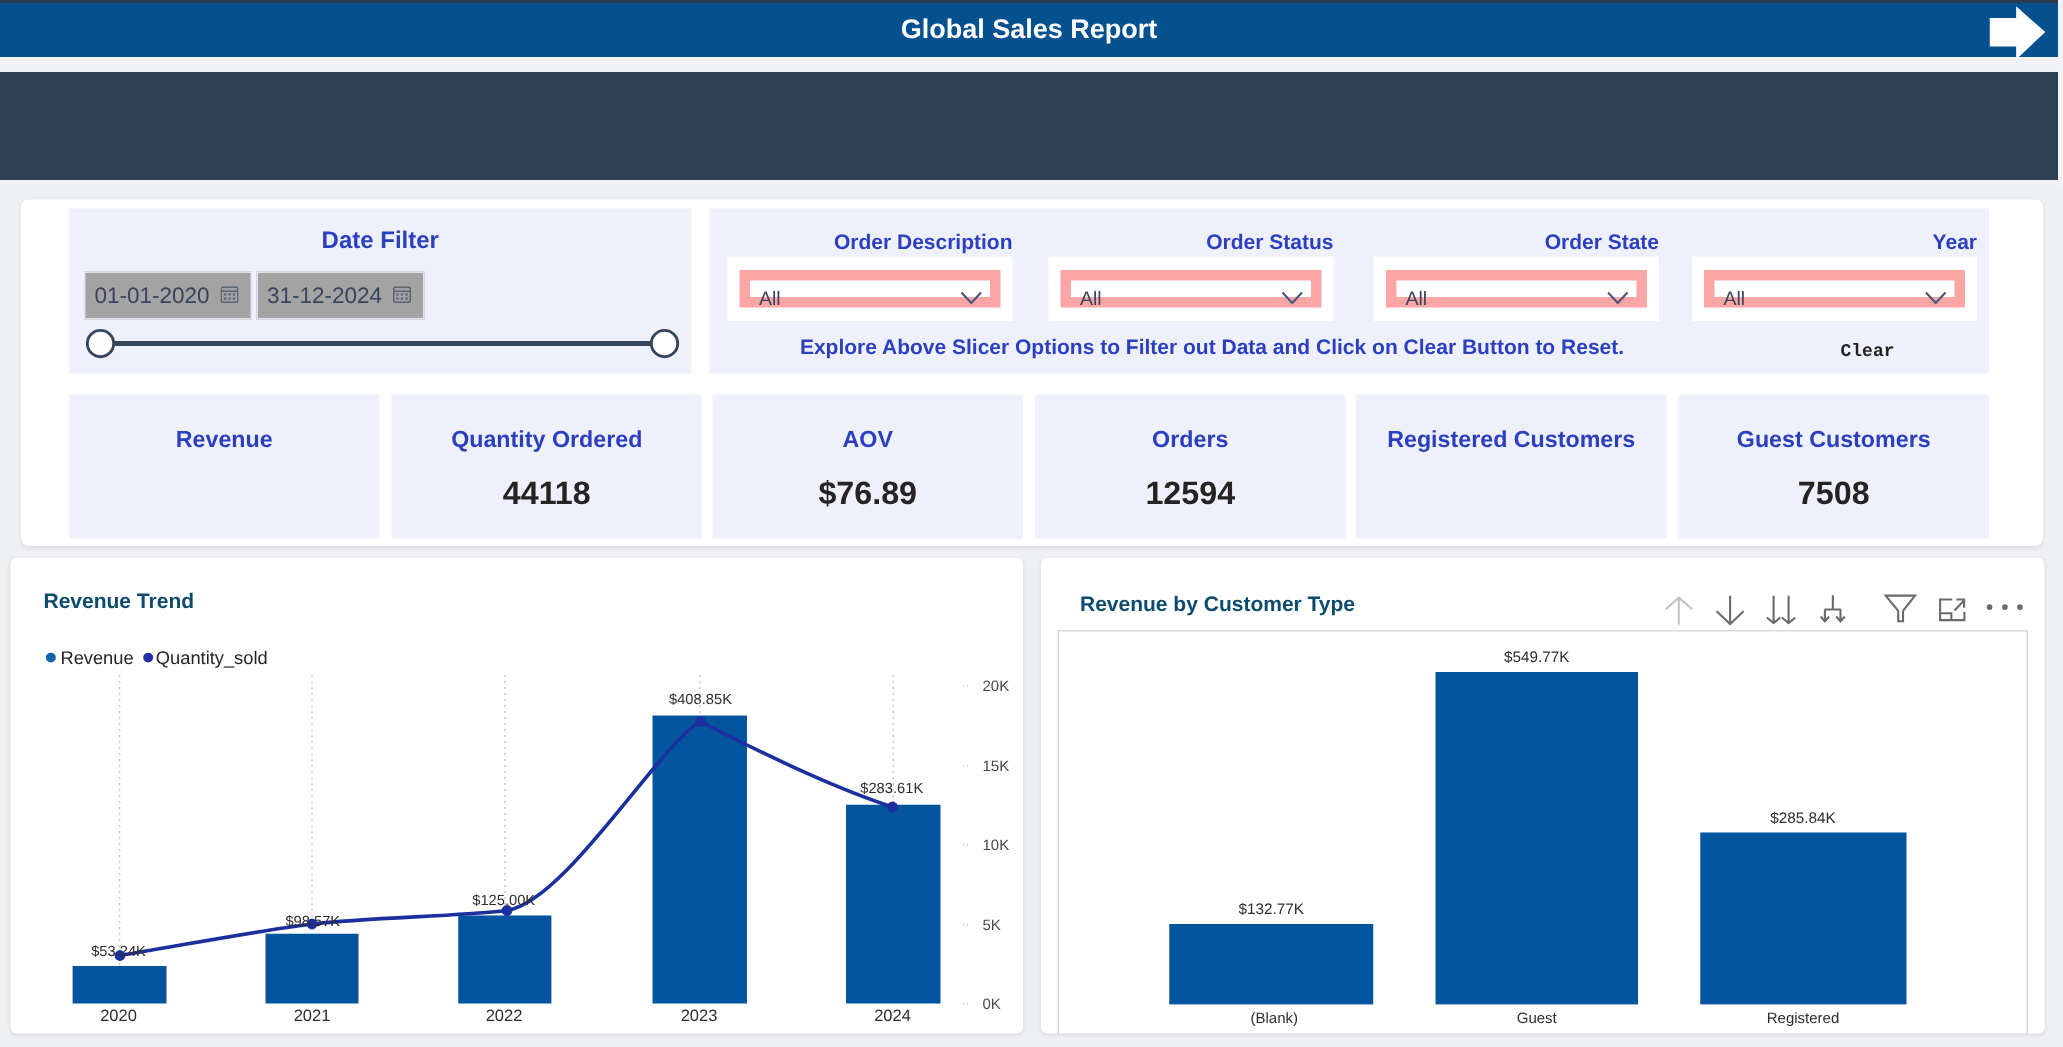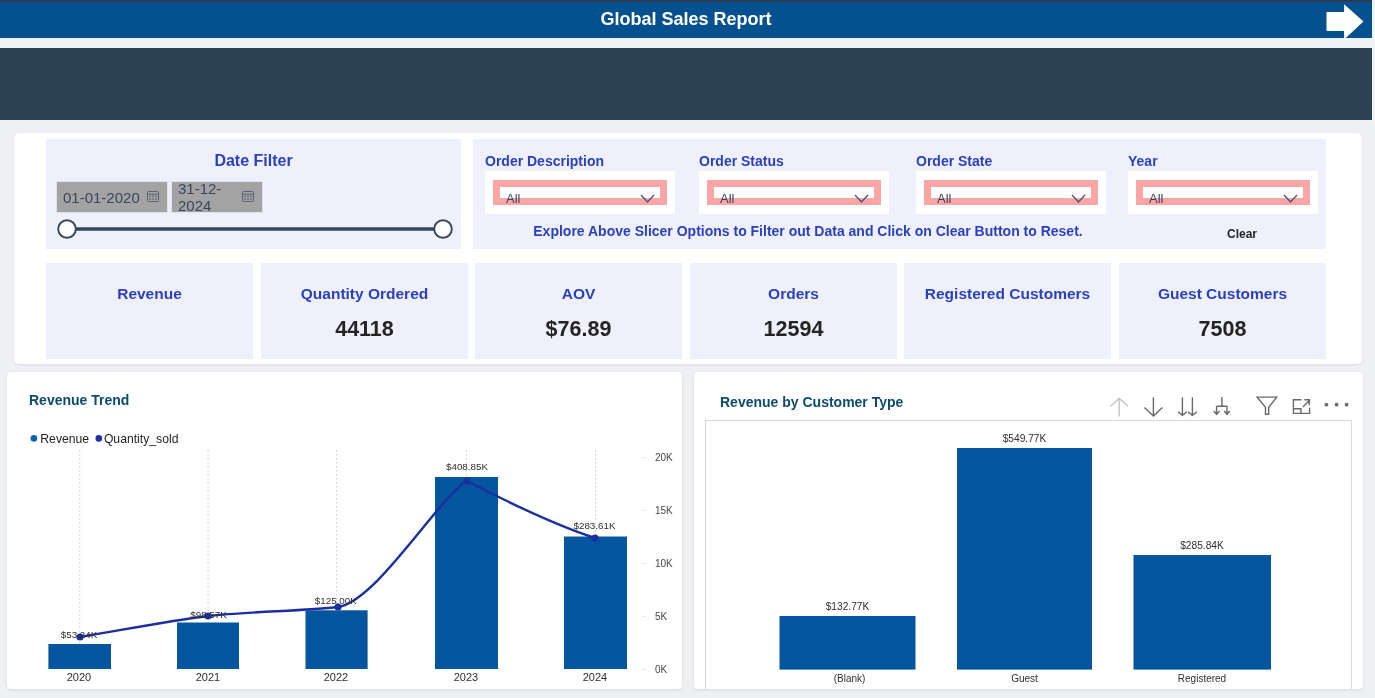--- a/index.html
+++ b/index.html
@@ -9,21 +9,21 @@
   .topline { top:0; left:0; width:1372px; height:2px; background:#2b3c50; }
   .header { top:2px; left:0; width:1372px; height:36px; background:#05508f; }
   .header h1 { color:#fff; font-size:18px; font-weight:bold; text-align:center; line-height:35px; }
   .navy { top:48px; left:0; width:1372px; height:72px; background:#2d4154; }
   .rstrip { top:0; left:1372px; width:3px; height:125px; background:#f2f3f6; }
   .whitebox { top:133px; left:14px; width:1348px; height:231px; background:#ffffff; border-radius:5px; box-shadow:0 1px 3px rgba(0,0,0,0.08); }
   .lav { background:#eef1fb; }
   .datepanel { top:139px; left:46px; width:415px; height:110px; }
   .droppanel { top:139px; left:473px; width:853px; height:110px; }
   .ptitle { color:#2b3fbf; font-weight:bold; font-size:16px; text-align:center; }
-  .dlabel { color:#2b3fbf; font-weight:bold; font-size:14px; text-align:left; }
+  .dlabel { color:#2b3fbf; font-weight:bold; font-size:14px; text-align:right; }
   .dateinput { background:#a3a3a3; border:1px solid #e0e2ec; height:32px; color:#39455c; font-size:15px; display:flex; align-items:center; padding:0 8px 0 6px; }
   .dateinput .cal { margin-left:auto; font-size:11px; color:#5a6472; }
   .selwrap { background:#ffffff; height:43px; padding:9px 8px; }
   .sel { border:7px solid #fca5a5; background:#fff; height:25px; color:#39455e; font-size:13px; line-height:23px; padding-left:6px; position:relative; }
   .sel svg { position:absolute; right:5px; top:7px; }
   .kpi { top:263px; width:207px; height:96px; background:#eef1fb; }
   .kpi .t { color:#2b3fbf; font-weight:bold; font-size:15.5px; text-align:center; margin-top:22px; }
   .kpi .v { color:#252423; font-weight:bold; font-size:21.5px; text-align:center; margin-top:14px; }
   .card { background:#ffffff; border-radius:4px; box-shadow:0 1px 3px rgba(0,0,0,0.10); }
   .cardL { top:372px; left:7px; width:675px; height:317px; }
@@ -51,21 +51,21 @@
           <line x1="0.5" y1="4.2" x2="11.5" y2="4.2" stroke="#5a6472"></line>
           <g fill="#5a6472">
             <rect x="2.2" y="5.6" width="1.6" height="1.4"></rect>
             <rect x="5.2" y="5.6" width="1.6" height="1.4"></rect>
             <rect x="8.2" y="5.6" width="1.6" height="1.4"></rect>
             <rect x="2.2" y="8.3" width="1.6" height="1.4"></rect>
             <rect x="5.2" y="8.3" width="1.6" height="1.4"></rect>
             <rect x="8.2" y="8.3" width="1.6" height="1.4"></rect>
           </g>
         </svg></span></div>
-    <div class="abs dateinput" style="left:125px; top:42px; width:92px;">31-12-2024<span class="cal"><svg width="12" height="12" viewBox="0 0 12 12">
+    <div class="abs dateinput" style="left:125px; top:42px; width:112px;">31-12-2024<span class="cal"><svg width="12" height="12" viewBox="0 0 12 12">
           <rect x="0.5" y="1.5" width="11" height="10" rx="1" fill="none" stroke="#5a6472"></rect>
           <line x1="0.5" y1="4.2" x2="11.5" y2="4.2" stroke="#5a6472"></line>
           <g fill="#5a6472">
             <rect x="2.2" y="5.6" width="1.6" height="1.4"></rect>
             <rect x="5.2" y="5.6" width="1.6" height="1.4"></rect>
             <rect x="8.2" y="5.6" width="1.6" height="1.4"></rect>
             <rect x="2.2" y="8.3" width="1.6" height="1.4"></rect>
             <rect x="5.2" y="8.3" width="1.6" height="1.4"></rect>
             <rect x="8.2" y="8.3" width="1.6" height="1.4"></rect>
           </g>
@@ -96,21 +96,21 @@
       <div class="sel">All<svg width="15" height="9.5" viewBox="0 0 15 9.5">
           <path d="M1 1 L7.5 8 L14 1" fill="none" stroke="#47567a" stroke-width="1.4"></path>
         </svg></div>
     </div>
     <div class="abs selwrap" style="left:655px; top:32px; width:190px;">
       <div class="sel">All<svg width="15" height="9.5" viewBox="0 0 15 9.5">
           <path d="M1 1 L7.5 8 L14 1" fill="none" stroke="#47567a" stroke-width="1.4"></path>
         </svg></div>
     </div>
     <div class="abs" style="left:55px; top:84px; width:560px; text-align:center; color:#2b3fbf; font-weight:bold; font-size:14px;">Explore Above Slicer Options to Filter out Data and Click on Clear Button to Reset.</div>
-    <div class="abs" style="left:754px; top:88px; color:#252423; font-weight:bold; font-size:12px;">Clear</div>
+    <div class="abs" style="left:754px; top:88px; color:#252423; font-weight:bold; font-size:12px;font-family:Liberation Mono, monospace;">Clear</div>
   </div>
 
   <div class="abs kpi" style="left:46px;">
     <div class="t">Revenue</div>
   </div>
   <div class="abs kpi" style="left:261px;">
     <div class="t">Quantity Ordered</div>
     <div class="v">44118</div>
   </div>
   <div class="abs kpi" style="left:475px;">

